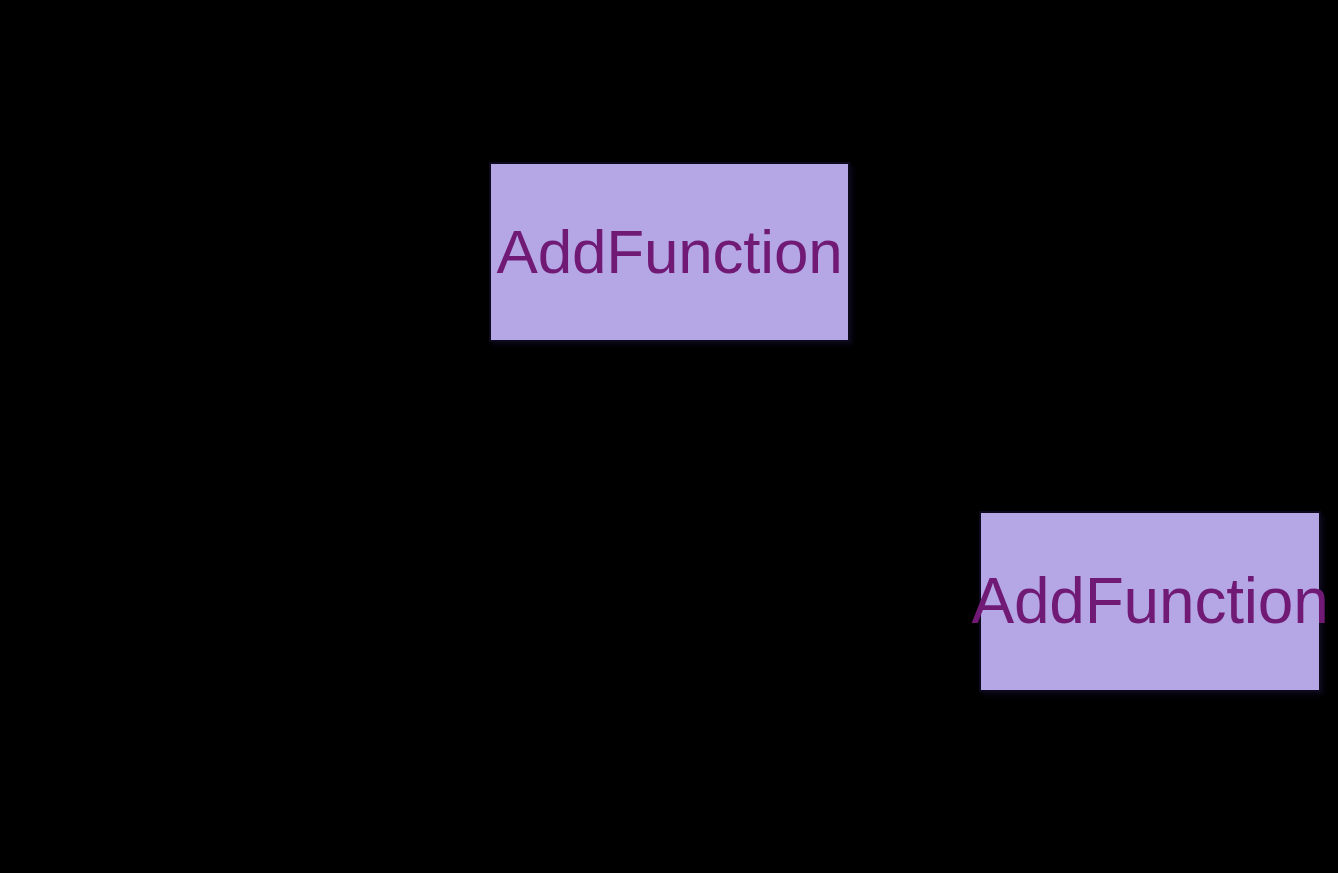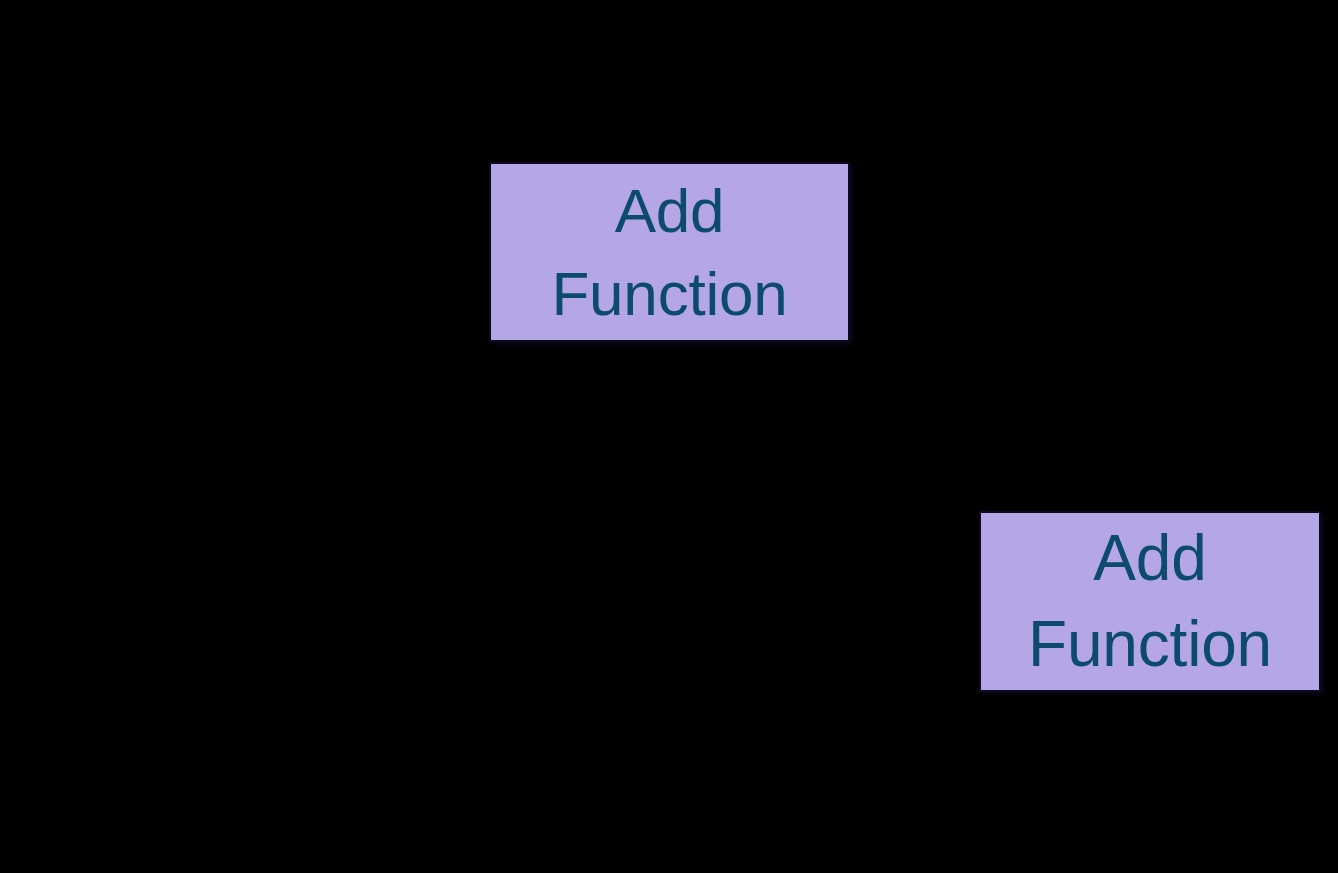--- a/index.html
+++ b/index.html
@@ -14,23 +14,23 @@
     height: 873px;
     background: #000000;
     overflow: hidden;
     font-family: "Liberation Sans", sans-serif;
   }
   .node {
     position: absolute;
     box-sizing: border-box;
     background: #b5a7e6;
     border: 2px solid #0d0a1e;
-    color: #0c4a6e;
+    color: #701a75;
     display: flex;
-    flex-direction: column;
+    flex-direction: row;
     align-items: center;
     justify-content: center;
     text-align: center;
     line-height: 1.34;
     font-weight: 400;
     letter-spacing: -0.2px;
     box-shadow: 3px 3px 4px rgba(10, 8, 26, 0.85);
     white-space: nowrap;
   }
   .node .line {

